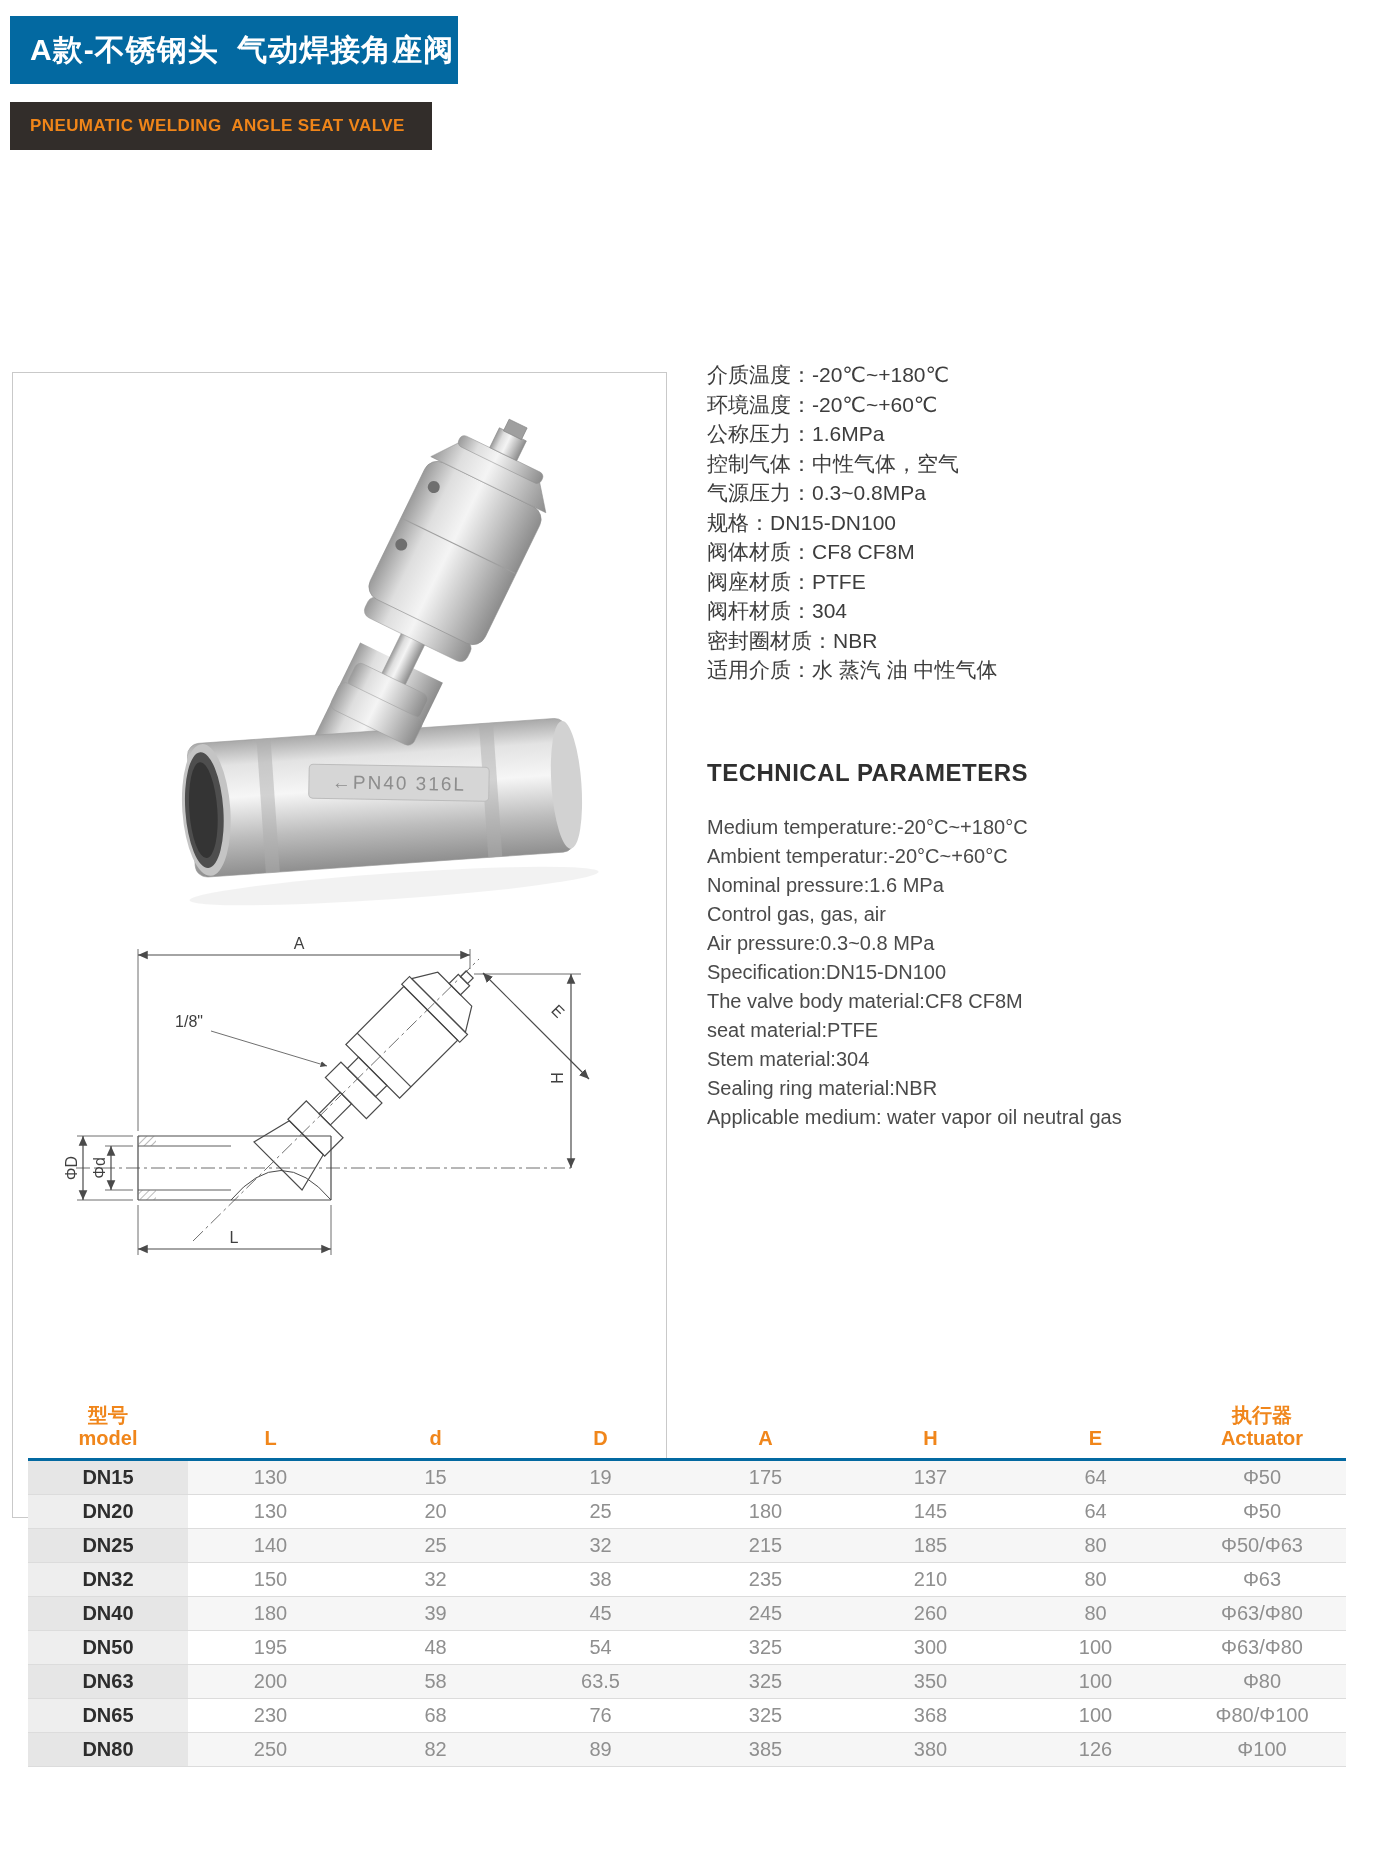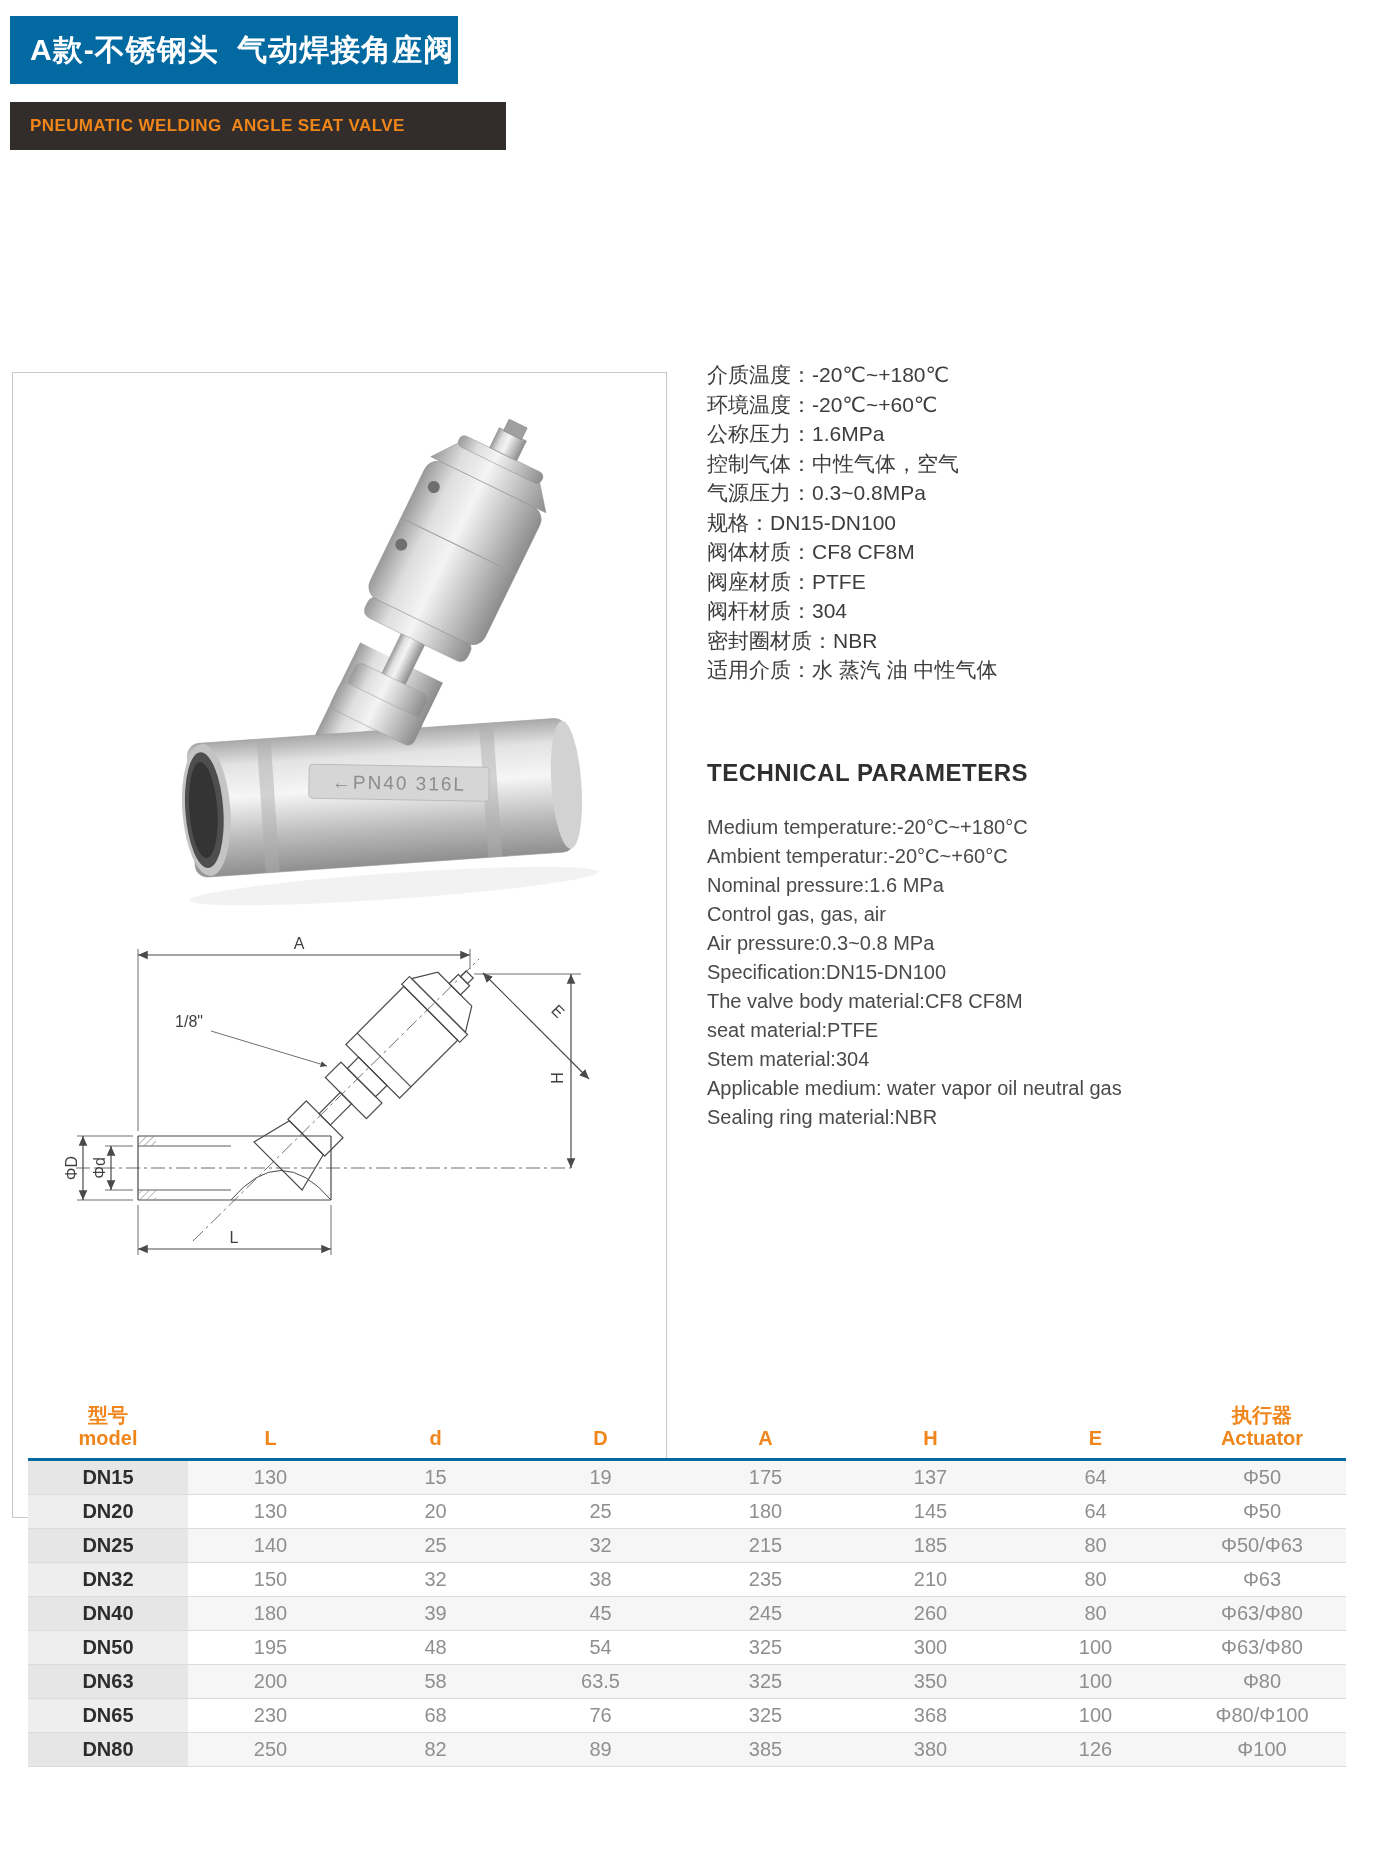--- a/index.html
+++ b/index.html
@@ -3,21 +3,21 @@
 <meta charset="utf-8">
 <style>
   html,body{margin:0;padding:0;background:#ffffff;}
   .page{position:relative;width:1374px;height:1862px;background:#ffffff;overflow:hidden;
         font-family:"Liberation Sans","DejaVu Sans",sans-serif;}
 
   
   .banner-cn{position:absolute;left:10px;top:16px;width:448px;height:68px;background:#0369a1;
              color:#ffffff;font-size:30px;font-weight:bold;line-height:68px;padding-left:20px;
              box-sizing:border-box;white-space:pre;letter-spacing:1px;}
-  .banner-en{position:absolute;left:10px;top:102px;width:496px;height:48px;background:#322D2A;
+  .banner-en{position:absolute;left:10px;top:102px;width:422px;height:48px;background:#322D2A;
              color:#F08519;font-size:17px;font-weight:bold;line-height:48px;padding-left:20px;
              box-sizing:border-box;white-space:pre;letter-spacing:.4px;}
 
   
   .product-box{position:absolute;left:12px;top:372px;width:655px;height:1146px;
                border:1px solid #c9c9c9;box-sizing:border-box;background:#ffffff;}
   svg.photo{position:absolute;left:4px;top:12px;width:640px;height:545px;}
   svg.drawing{position:absolute;left:18px;top:560px;width:615px;height:340px;}
 
   
@@ -179,22 +179,22 @@
     <div class="en-list">
         <div class="spec-line">Medium temperature:-20°C~+180°C</div>
         <div class="spec-line">Ambient temperatur:-20°C~+60°C</div>
         <div class="spec-line">Nominal pressure:1.6 MPa</div>
         <div class="spec-line">Control gas, gas, air</div>
         <div class="spec-line">Air pressure:0.3~0.8 MPa</div>
         <div class="spec-line">Specification:DN15-DN100</div>
         <div class="spec-line">The valve body material:CF8 CF8M</div>
         <div class="spec-line">seat material:PTFE</div>
         <div class="spec-line">Stem material:304</div>
+        <div class="spec-line">Sealing ring material:NBR</div>
         <div class="spec-line">Applicable medium: water vapor oil neutral gas</div>
-        <div class="spec-line">Sealing ring material:NBR</div>
       </div>
   </div>
 
   <table class="dim-table">
     <colgroup>
       <col style="width:160px">
       <col style="width:165px">
         <col style="width:165px">
         <col style="width:165px">
       <col style="width:165px">

